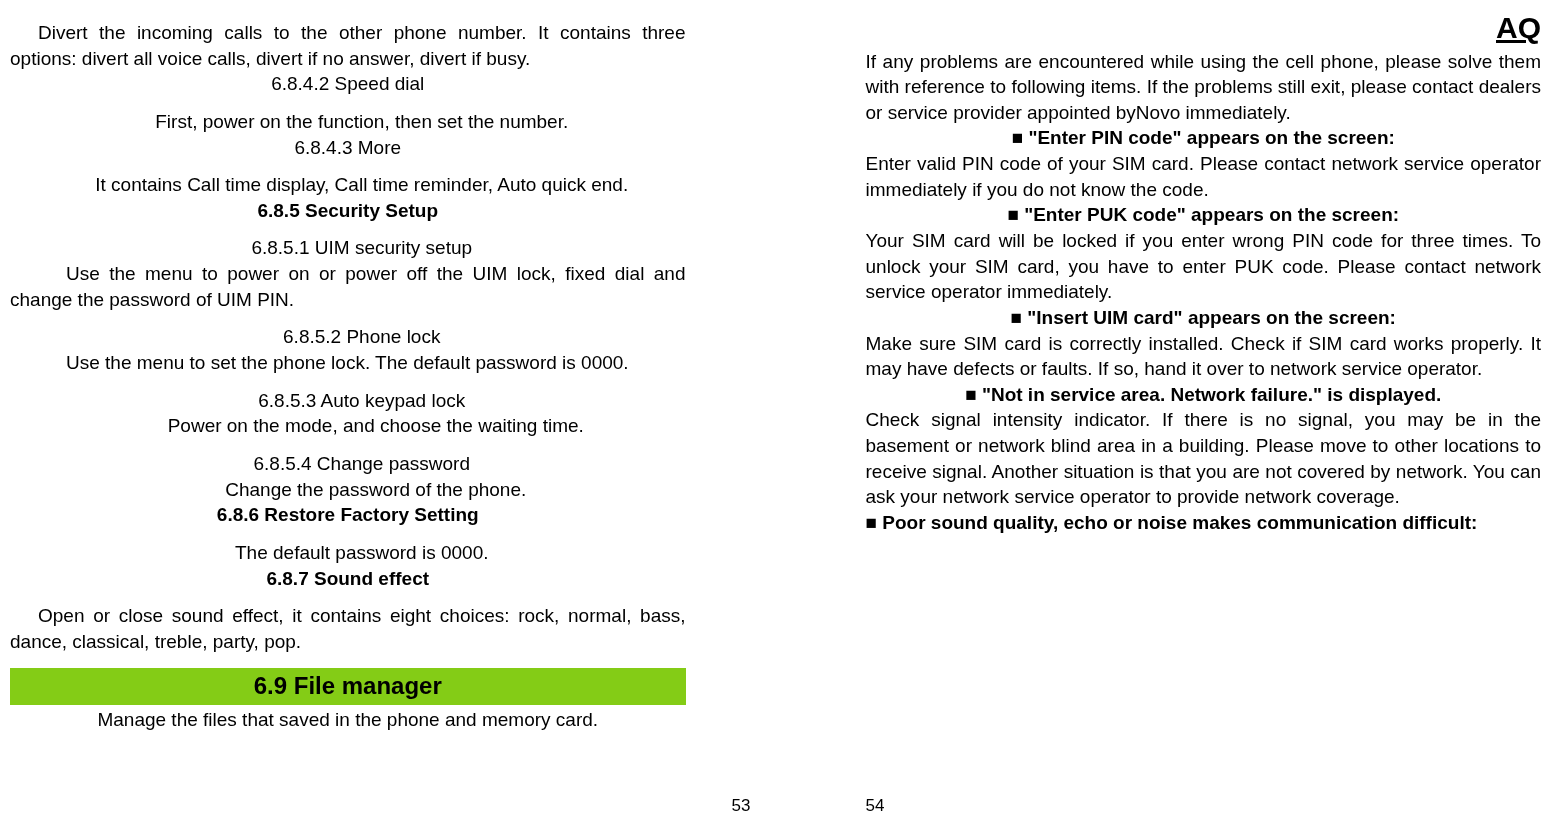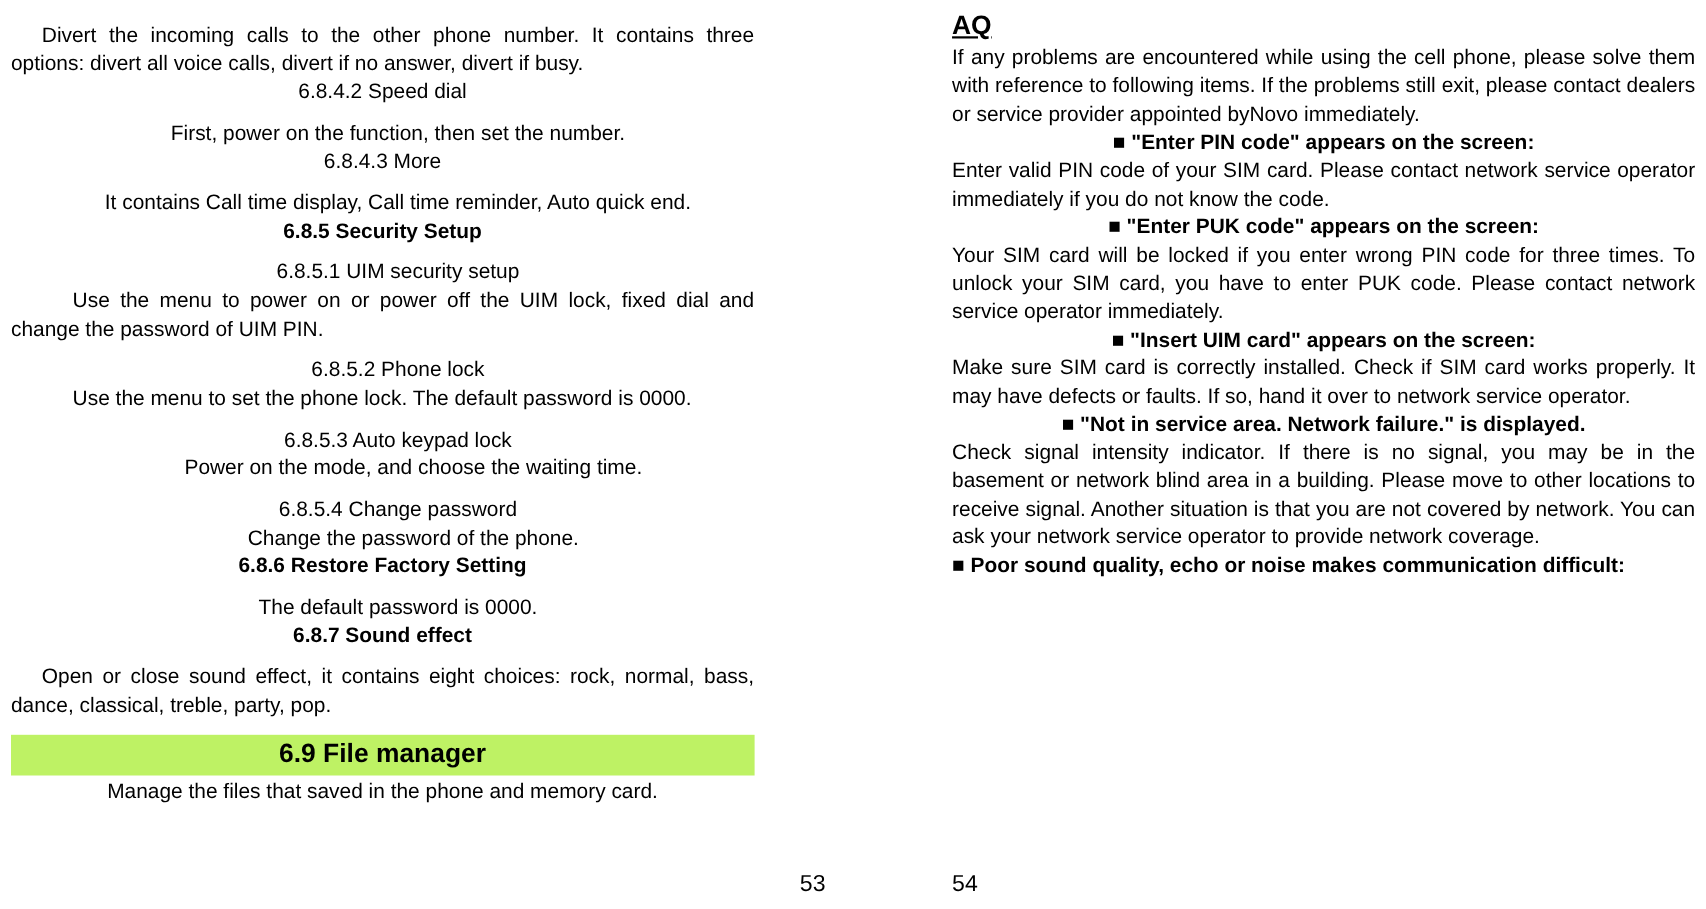--- a/index.html
+++ b/index.html
@@ -23,41 +23,41 @@
   }
   .page-left {
     padding: 8px 90px 8px 10px;
   }
   .page-right {
     padding: 8px 10px 8px 90px;
   }
   .pagenum {
     position: absolute;
     bottom: 8px;
-    font-size: 21px;
+    font-size: 17px;
   }
   .page-left .pagenum { right: 25px; }
   .page-right .pagenum { left: 90px; }
   .justify { text-align: justify; }
   .indent1 { text-indent: 28px; margin-top: 12px; }
   .indent2 { text-indent: 56px; }
   .bold { font-weight: bold; }
   .h3 { font-weight: bold; margin-top: 6px; }
   .h2band {
-    background: #bef264;
+    background: #84cc16;
     font-weight: bold;
     font-size: 24px;
     padding: 2px 4px;
     margin-top: 14px;
     margin-bottom: 2px;
   }
   .center-title {
-    text-align: left;
+    text-align: right;
     font-weight: bold;
-    font-size: 24px;
+    font-size: 30px;
     text-decoration: underline;
   }
   p { margin: 0; text-align: center; }
   .sp { margin-top: 0; }
 </style>
 </head>
 <body>
 
 <div class="spread">
   <div class="page page-left">

